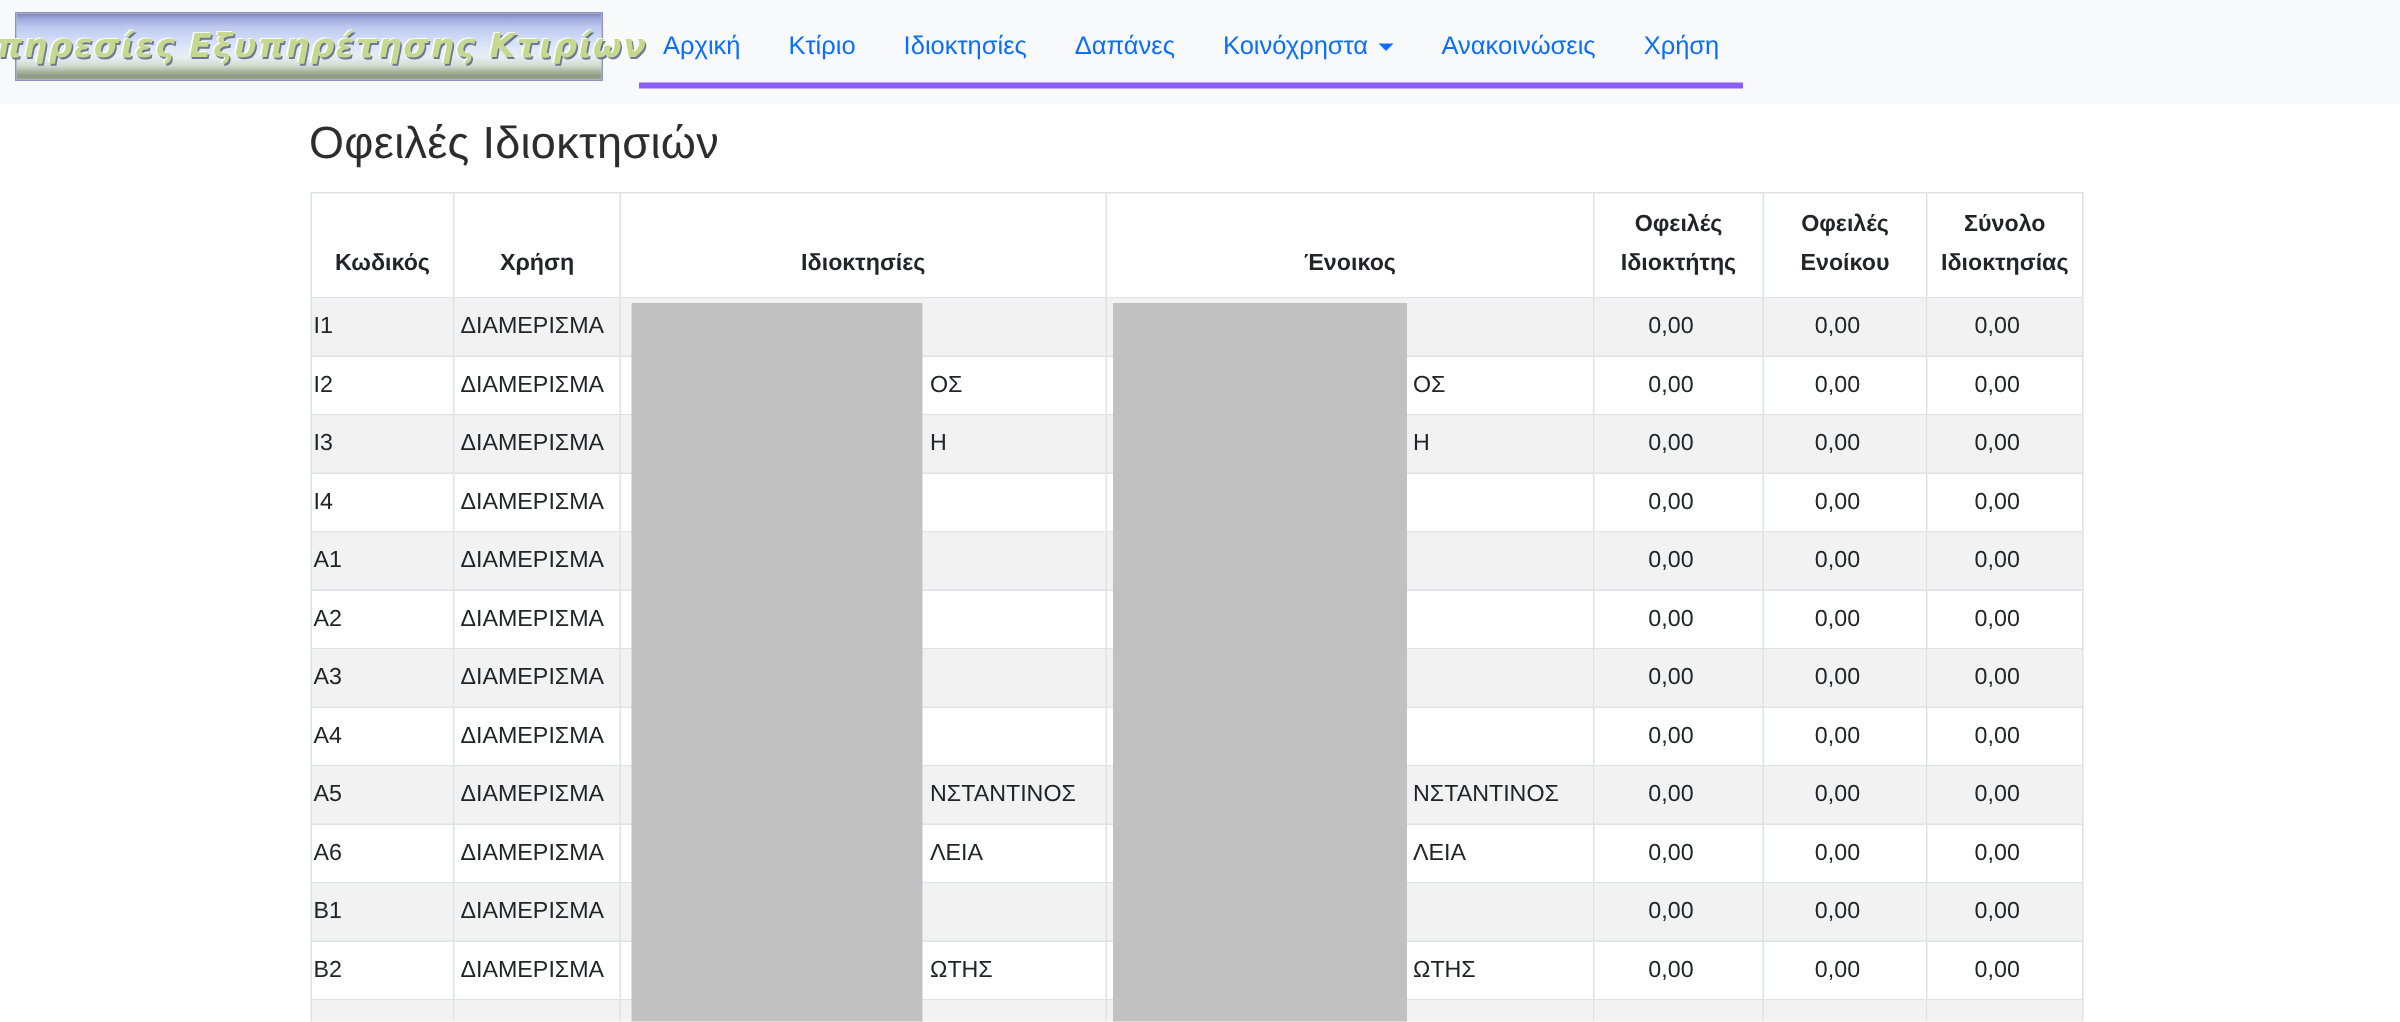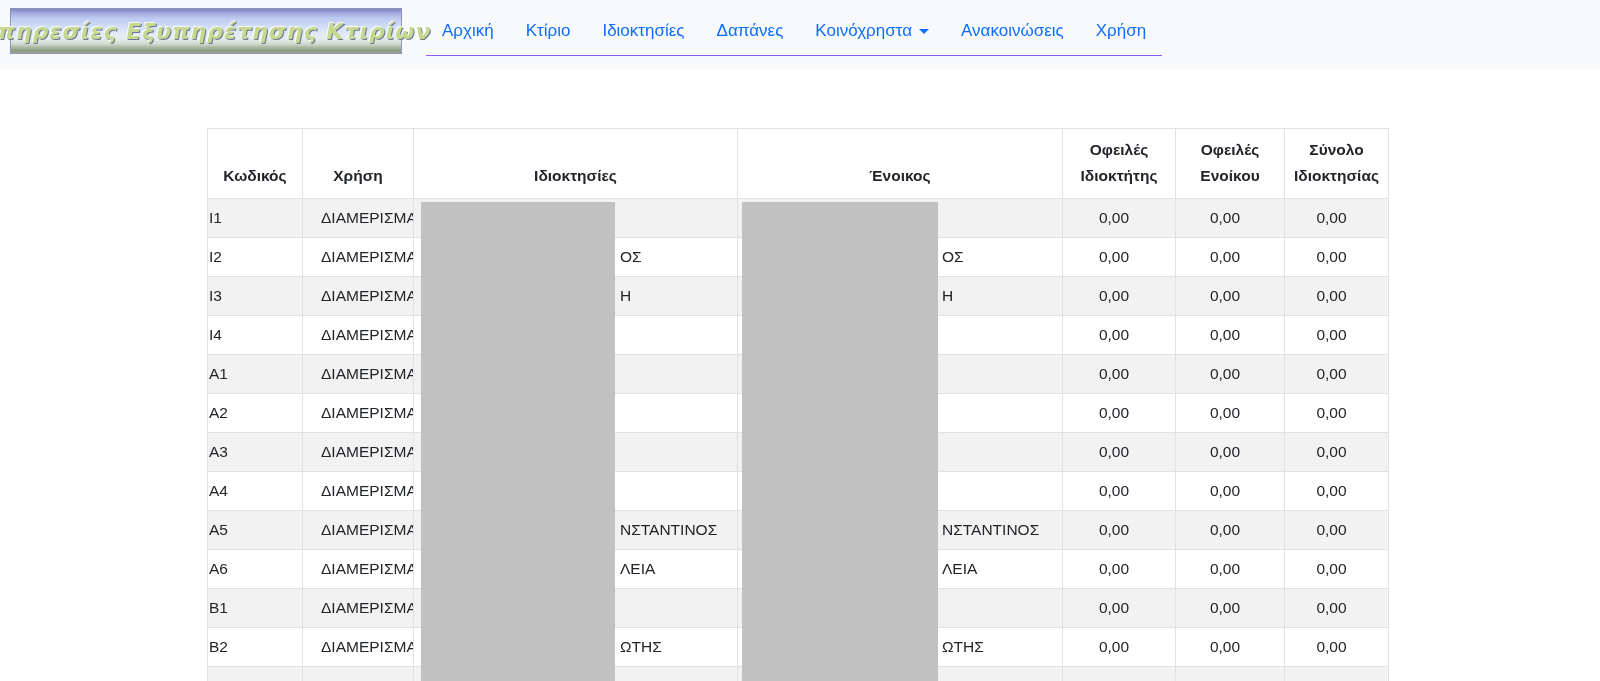--- a/index.html
+++ b/index.html
@@ -24,21 +24,21 @@
     font-family:"DejaVu Sans", sans-serif;
     font-style:italic; font-weight:bold; font-size:22px; letter-spacing:1px;
     color:#c6d88e;
     text-shadow:-1px -1px 0 rgba(255,255,255,.85), 1px 1px 0 rgba(96,106,140,.9);
     white-space:nowrap;
   }
   .main-nav{position:absolute; left:426px; top:6px;}
   #nav-list{
     display:flex; align-items:center; height:49px;
     margin:0; padding:0; list-style:none;
-    border-bottom:1px solid #8b5cf6;
+    border-bottom:4px solid #8b5cf6;
   }
   #nav-list li a{
     display:inline-block; padding:0 16px; font-size:17px;
     color:var(--nav_link,#0d6efd); text-decoration:none; white-space:nowrap;
   }
   .caret{
     display:inline-block; margin-left:7px; vertical-align:2px;
     border-top:5px solid var(--nav_link,#0d6efd);
     border-left:5px solid transparent; border-right:5px solid transparent;
   }
@@ -55,21 +55,21 @@
   th,td{border:1px solid var(--border,#dee2e6); box-sizing:border-box; overflow:hidden; white-space:nowrap;}
   thead th{
     height:70px; vertical-align:bottom; text-align:center;
     padding:0 6px 9px 6px; font-weight:700; line-height:26px;
     white-space:normal;
   }
   tbody td{height:39px; padding-top:0; padding-bottom:0;}
   tbody tr:nth-child(odd) td{background:var(--stripe,#f2f2f2);}
   tfoot td{height:30px; background:var(--stripe,#f2f2f2);}
   .c-code{text-align:left;margin-top:21px;}
-  .c-use{padding-left:18px;}
+  .c-use{padding-left:4px;}
   .c-owner{padding-left:206px;}
   .c-tenant{padding-left:204px;}
   .c-num{text-align:center; padding-right:11px;}
   
   .redaction{position:absolute; background:var(--redaction,#c1c1c1); z-index:5;}
   .r1{left:214px; top:74px; width:194px; height:490px;}
   .r2{left:535px; top:74px; width:196px; height:490px;}
 </style>
 </head>
 <body>
@@ -106,20 +106,21 @@
     <a href="#"><span>Ανακοινώσεις</span></a>
   </li>
 
   <li>
     <a href="#"><span>Χρήση</span></a>
   </li>
 </ul>
     </nav>
   </header>
 
+  <h1 class="page-title">Οφειλές Ιδιοκτησιών</h1>
 
   <div class="table-wrap">
     <table>
       <colgroup>
         <col style="width:95px">
           <col style="width:111px">
           <col style="width:324px">
         <col style="width:325px">
           <col style="width:113px">
           <col style="width:109px">

